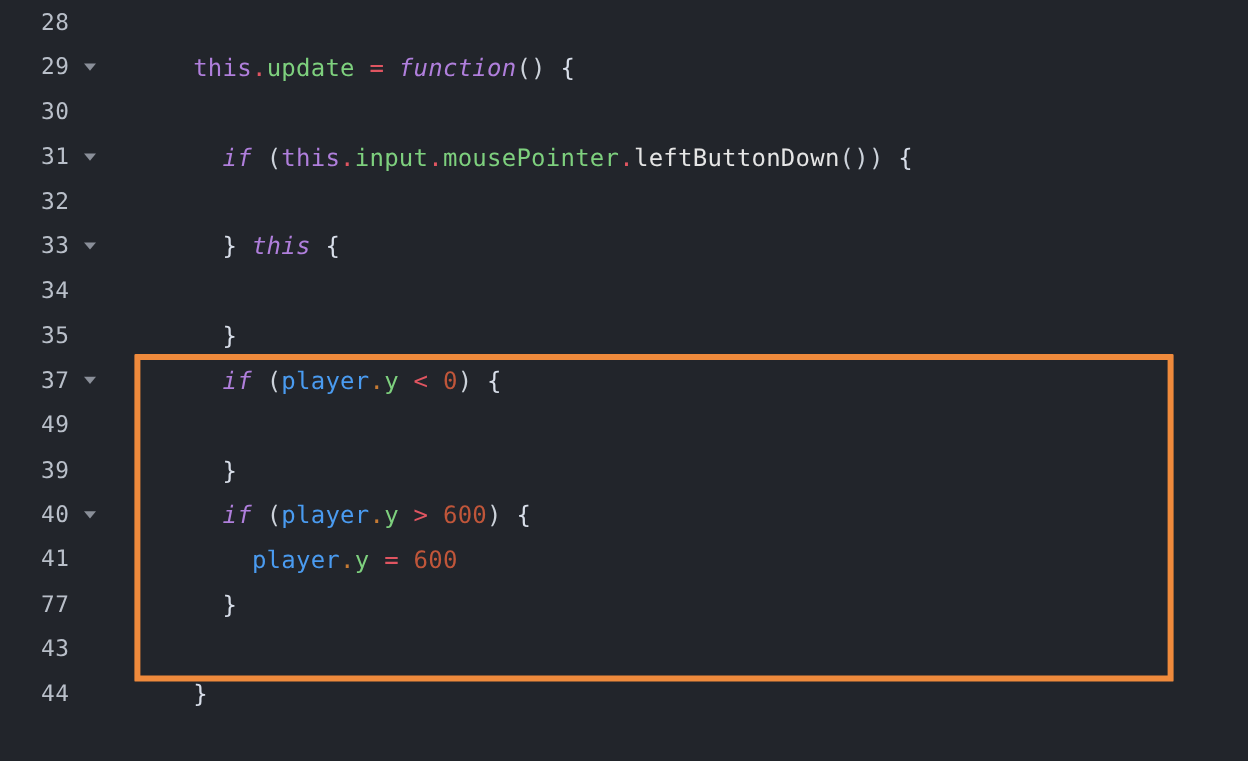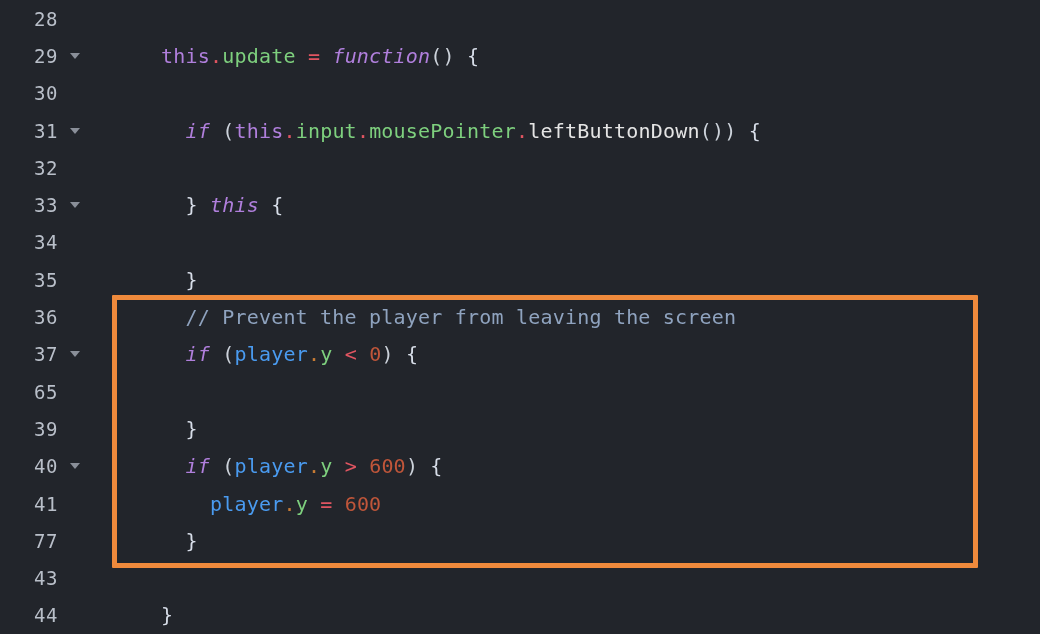--- a/index.html
+++ b/index.html
@@ -94,23 +94,22 @@
 <div id="editor">
   <div class="code-lines">
       <div class="line"><div class="gutter">28</div><div class="fold"></div></div>
       <div class="line"><div class="gutter">29</div><div class="fold"><span class="fold-arrow"></span></div><div class="code"><span class="t-punct">    </span><span class="t-this">this</span><span class="t-dot">.</span><span class="t-prop">update</span><span class="t-punct"> </span><span class="t-op">=</span><span class="t-punct"> </span><span class="t-keyword">function</span><span class="t-paren">()</span><span class="t-punct"> {</span></div></div>
       <div class="line"><div class="gutter">30</div><div class="fold"></div><div class="code"></div></div>
       <div class="line"><div class="gutter">31</div><div class="fold"><span class="fold-arrow"></span></div><div class="code"><span class="t-punct">      </span><span class="t-keyword">if</span><span class="t-punct"> </span><span class="t-paren">(</span><span class="t-this">this</span><span class="t-dot">.</span><span class="t-prop">input</span><span class="t-dot">.</span><span class="t-prop">mousePointer</span><span class="t-dot">.</span><span class="t-func">leftButtonDown</span><span class="t-paren">())</span><span class="t-punct"> {</span></div></div>
       <div class="line"><div class="gutter">32</div><div class="fold"></div></div>
       <div class="line"><div class="gutter">33</div><div class="fold"><span class="fold-arrow"></span></div><div class="code"><span class="t-punct">      }</span><span class="t-punct"> </span><span class="t-keyword">this</span><span class="t-punct"> {</span></div></div>
       <div class="line"><div class="gutter">34</div><div class="fold"></div></div>
       <div class="line"><div class="gutter">35</div><div class="fold"></div><div class="code"><span class="t-punct">      }</span></div></div>
-      <div class="line"><div class="gutter">36</div><div class="fold"></div><div class="code"><span class="t-punct">      </span><span class="t-comment">// Prevent the player from leaving the screen</span></div></div>
       <div class="line"><div class="gutter">37</div><div class="fold"><span class="fold-arrow"></span></div><div class="code"><span class="t-punct">      </span><span class="t-keyword">if</span><span class="t-punct"> </span><span class="t-paren">(</span><span class="t-var">player</span><span class="t-dot2">.</span><span class="t-prop">y</span><span class="t-punct"> </span><span class="t-op">&lt;</span><span class="t-punct"> </span><span class="t-num">0</span><span class="t-paren">)</span><span class="t-punct"> {</span></div></div>
-      <div class="line"><div class="gutter">65</div><div class="fold"></div></div>
+      <div class="line"><div class="gutter">49</div><div class="fold"></div></div>
       <div class="line"><div class="gutter">39</div><div class="fold"></div><div class="code"><span class="t-punct">      }</span></div></div>
       <div class="line"><div class="gutter">40</div><div class="fold"><span class="fold-arrow"></span></div><div class="code"><span class="t-punct">      </span><span class="t-keyword">if</span><span class="t-punct"> </span><span class="t-paren">(</span><span class="t-var">player</span><span class="t-dot2">.</span><span class="t-prop">y</span><span class="t-punct"> </span><span class="t-op">&gt;</span><span class="t-punct"> </span><span class="t-num">600</span><span class="t-paren">)</span><span class="t-punct"> {</span></div></div>
       <div class="line"><div class="gutter">41</div><div class="fold"></div><div class="code"><span class="t-punct">        </span><span class="t-var">player</span><span class="t-dot2">.</span><span class="t-prop">y</span><span class="t-punct"> </span><span class="t-op">=</span><span class="t-punct"> </span><span class="t-num">600</span></div></div>
       <div class="line"><div class="gutter">77</div><div class="fold"></div><div class="code"><span class="t-punct">      }</span></div></div>
       <div class="line"><div class="gutter">43</div><div class="fold"></div><div class="code"></div></div>
       <div class="line"><div class="gutter">44</div><div class="fold"></div><div class="code"><span class="t-punct">    }</span></div></div>
     </div>
   <div id="highlight-box" style="left: 112px; top: 295px; width: 866px; height: 273px; border-width: 5px; border-color: rgb(239, 138, 60);"></div>
 </div>
 

